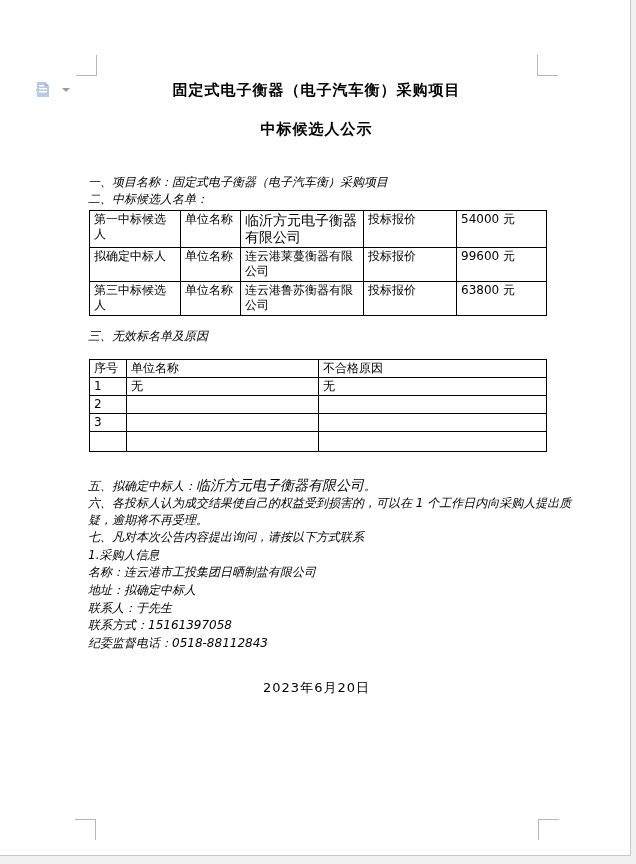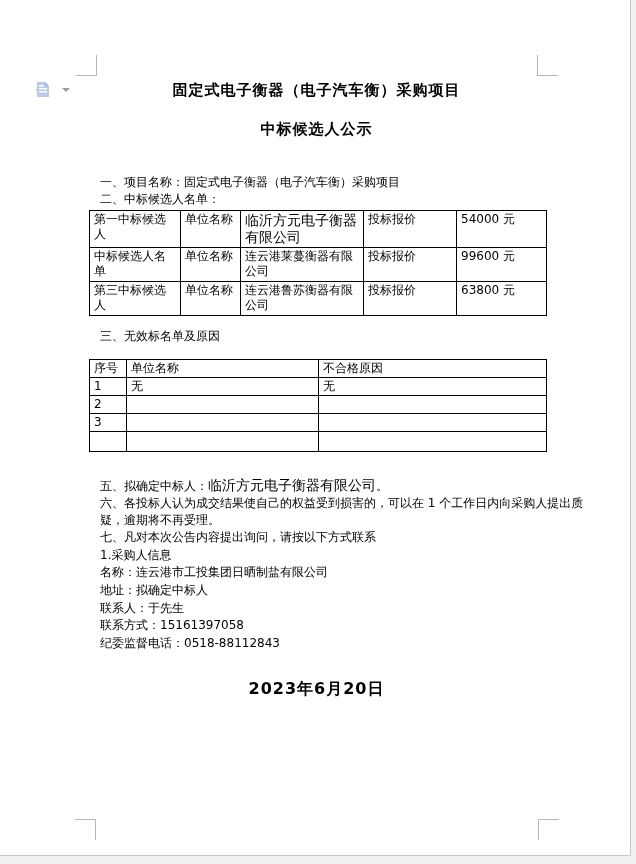--- a/index.html
+++ b/index.html
@@ -29,23 +29,23 @@
   .paste-btn{position:absolute;left:34px;top:80px;width:36px;height:20px;cursor:pointer;}
   .paste-btn .arrow{
     position:absolute;left:28px;top:8px;width:0;height:0;
     border-left:4px solid transparent;border-right:4px solid transparent;
     border-top:4px solid #9a9a9a;
   }
 
   .abs{position:absolute;}
   .center-block{left:96px;width:441px;text-align:center;}
   .doc-title{font-size:15px;font-weight:bold;letter-spacing:1px;}
-  .body-text{font-size:12px;line-height:17px;left:100px;}
+  .body-text{font-size:12px;line-height:17px;left:88px;font-style:italic;}
   .big-inline{font-size:14px;}
-  .date-line{font-size:16px;font-weight:bold;letter-spacing:1px;}
+  .date-line{font-size:13px;font-weight:normal;letter-spacing:1px;}
 
   table{border-collapse:collapse;table-layout:fixed;position:absolute;left:89px;width:457px;}
   td,th{
     border:1px solid #000;
     font-size:12px;line-height:15px;
     font-weight:normal;
     padding:1px 4px;
     vertical-align:top;
     text-align:left;
     overflow:hidden;
@@ -97,21 +97,21 @@
     </colgroup>
     <tbody>
         <tr>
       <td>第一中标候选人</td>
       <td>单位名称</td>
       <td class="company-lg">临沂方元电子衡器有限公司</td>
       <td>投标报价</td>
       <td>54000 元</td>
     </tr>
     <tr>
-      <td>中标候选人名单</td>
+      <td>拟确定中标人</td>
       <td>单位名称</td>
       <td>连云港莱蔓衡器有限公司</td>
       <td>投标报价</td>
       <td>99600 元</td>
     </tr>
     <tr>
       <td>第三中标候选人</td>
       <td>单位名称</td>
       <td>连云港鲁苏衡器有限公司</td>
       <td>投标报价</td>

